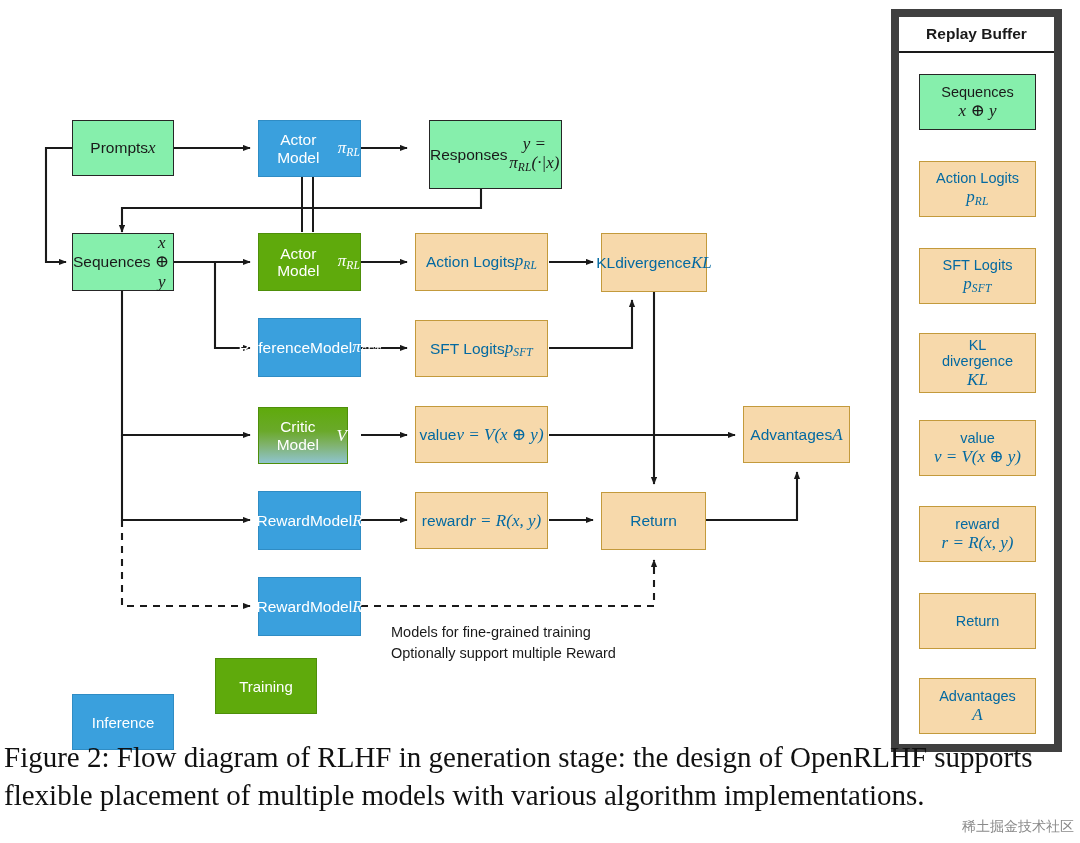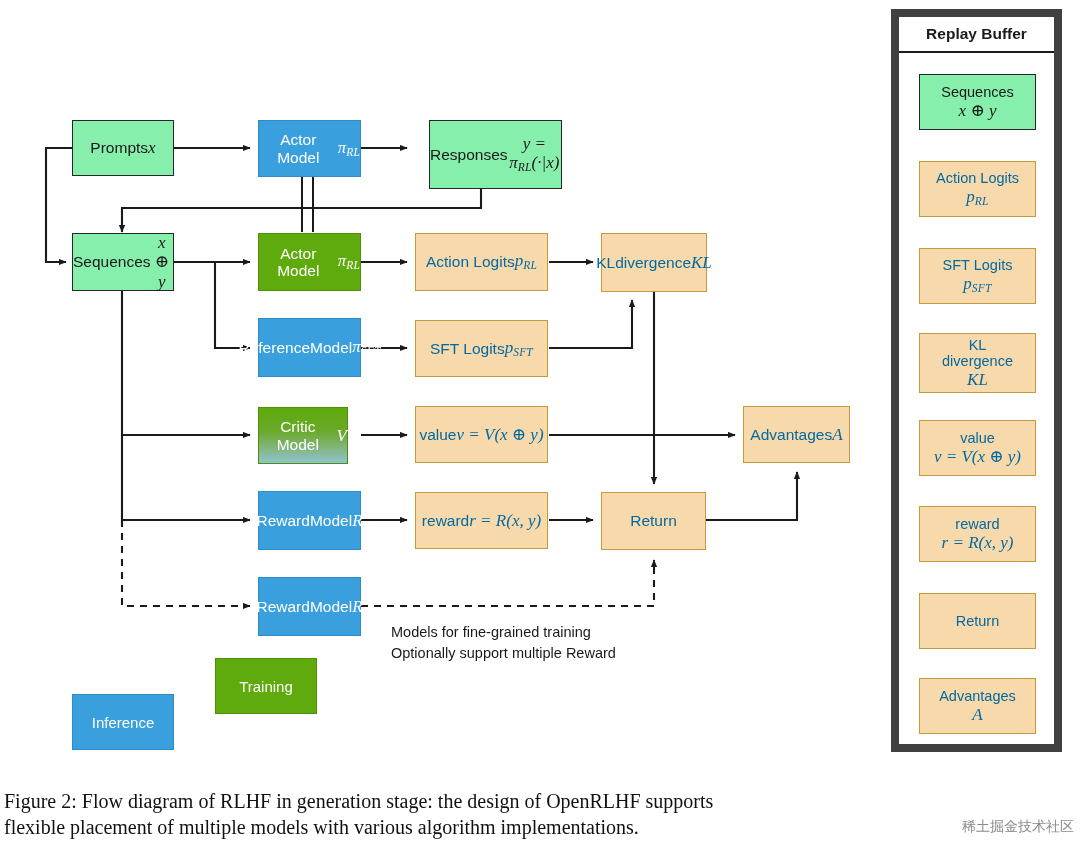--- a/index.html
+++ b/index.html
@@ -51,23 +51,23 @@
   .legend-chip{
     position:absolute;box-sizing:border-box;display:flex;align-items:center;justify-content:center;
     font-size:15px;
   }
 
   .note{
     position:absolute;font-size:14.5px;line-height:1.45;color:#1a1a1a;text-align:left;
   }
 
   #caption{
-    position:absolute;left:4px;top:788px;width:1072px;
+    position:absolute;left:4px;top:738px;width:1072px;
     font-family:"Liberation Serif","DejaVu Serif",serif;
-    font-size:20px;line-height:1.32;color:#111;
+    font-size:29px;line-height:1.32;color:#111;
   }
   #watermark{
     position:absolute;right:6px;top:818px;font-size:14px;color:#8a8a8a;
     font-family:"DejaVu Sans",sans-serif;
   }
 </style>
 </head>
 <body>
 
 <div id="canvas">

